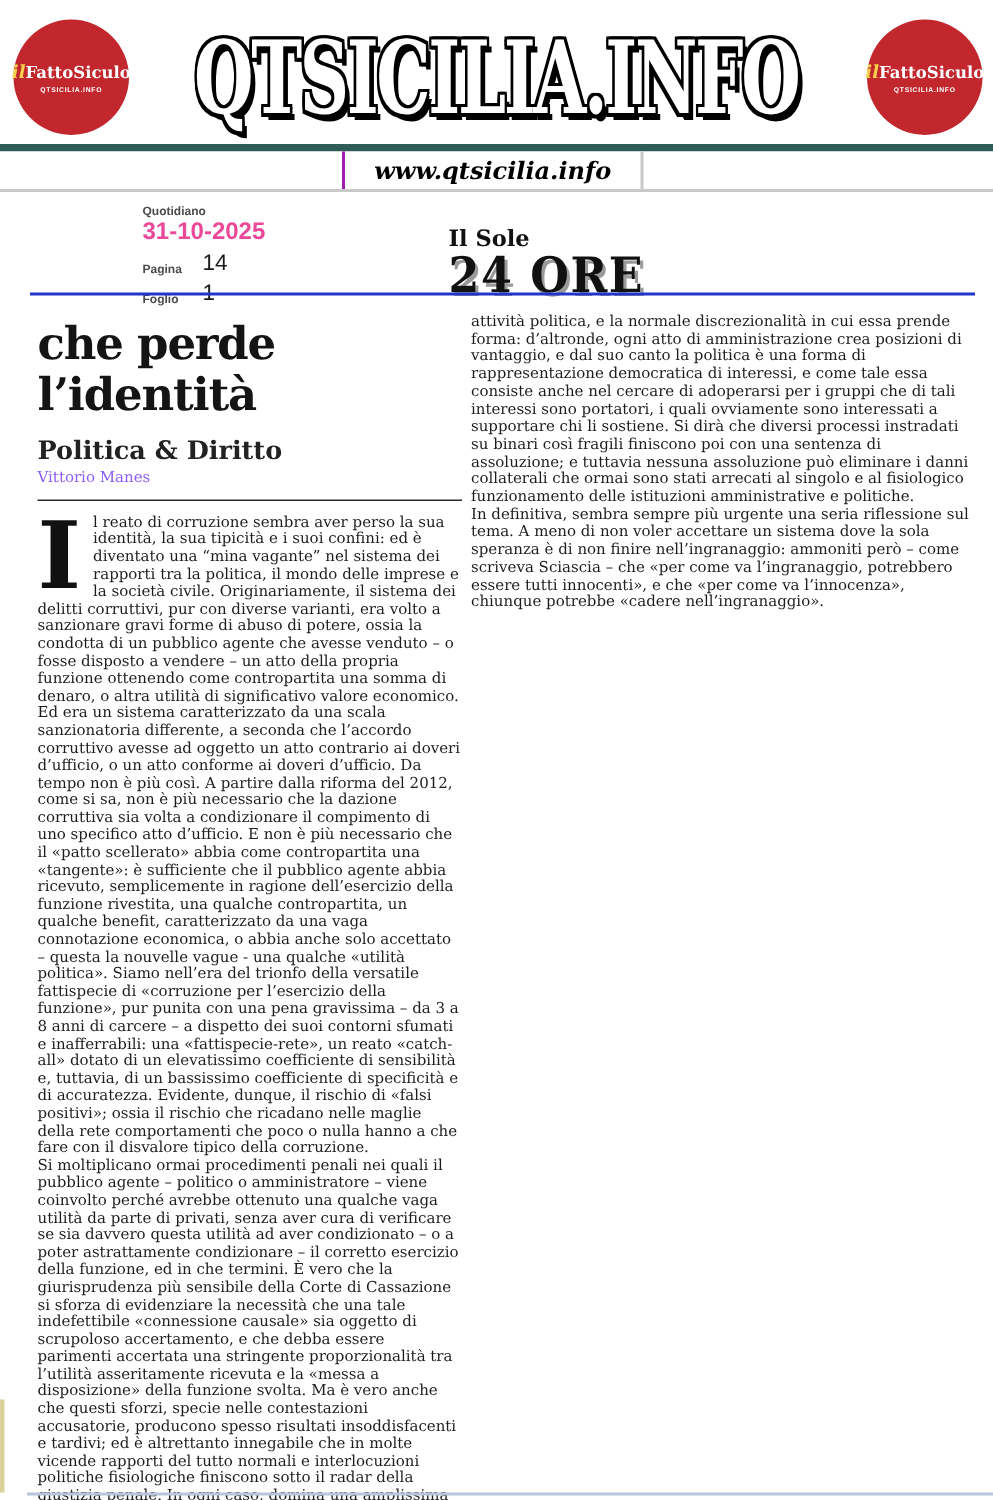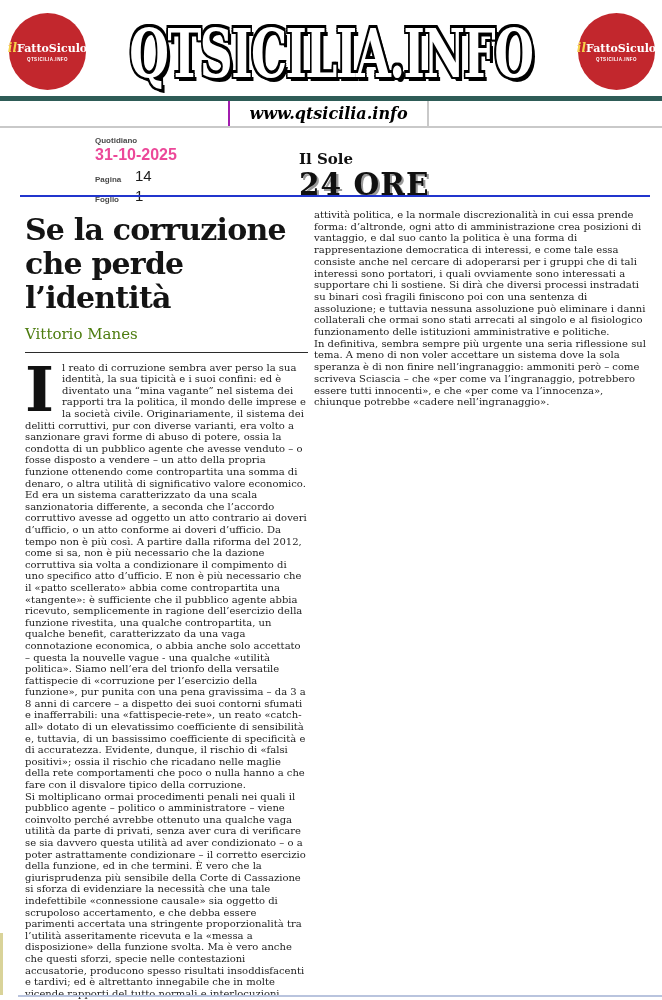--- a/index.html
+++ b/index.html
@@ -91,21 +91,21 @@
   .headline {
     margin: 4px 0 10px 0;
     font-family: "DejaVu Serif", serif; font-weight: bold;
     font-size: 30px; line-height: 1.13; letter-spacing: -0.8px; color: #141414;
   }
   .headline span { display: block; }
   .section-label {
     font-family: "DejaVu Serif", serif; font-weight: bold;
     font-size: 17px; color: #222; margin: 0 0 2px 0;
   }
-  .author { font-family: "DejaVu Serif", serif; font-size: 15px; color: #4d7c0f; }
+  .author { font-family: "DejaVu Serif", serif; font-size: 10px; color: #8b5cf6; }
   .author-rule { border: none; border-top: 1.6px solid #2b2b2b; margin: 9px 0 9px 0; width: 100%; }
 
   .body-text p {
     margin: 0; font-size: 10px; line-height: 11.6px;
     color: #1c1c1c; text-align: left;
   }
   .drop-cap {
     float: left;
     font-family: "DejaVu Serif", serif; font-weight: bold;
     font-size: 62px; line-height: 52px;
@@ -163,23 +163,23 @@
     <div class="sole-top">Il Sole</div>
     <div class="sole-main">24 ORE</div>
   </div>
 
   <div class="blue-rule"></div>
 
   <div class="article">
 
     <div class="col-left">
       <h1 class="headline">
-        <span>Se la corruzione</span>
         <span>che perde l’identità</span>
       </h1>
+      <div class="section-label">Politica &amp; Diritto</div>
       <div class="author">Vittorio Manes</div>
       <hr class="author-rule">
 
       <div class="body-text">
         <p><span class="drop-cap">I</span><span>l reato di corruzione sembra aver perso la sua identità, la sua tipicità e i suoi confini: ed è diventato una “mina vagante” nel sistema dei rapporti tra la politica, il mondo delle imprese e la società civile. Originariamente, il sistema dei delitti corruttivi, pur con diverse varianti, era volto a sanzionare gravi forme di abuso di potere, ossia la condotta di un pubblico agente che avesse venduto – o fosse disposto a vendere – un atto della propria funzione ottenendo come contropartita una somma di denaro, o altra utilità di significativo valore economico. Ed era un sistema caratterizzato da una scala sanzionatoria differente, a seconda che l’accordo corruttivo avesse ad oggetto un atto contrario ai doveri d’ufficio, o un atto conforme ai doveri d’ufficio. Da tempo non è più così. A partire dalla riforma del 2012, come si sa, non è più necessario che la dazione corruttiva sia volta a condizionare il compimento di uno specifico atto d’ufficio. E non è più necessario che il «patto scellerato» abbia come contropartita una «tangente»: è sufficiente che il pubblico agente abbia ricevuto, semplicemente in ragione dell’esercizio della funzione rivestita, una qualche contropartita, un qualche benefit, caratterizzato da una vaga connotazione economica, o abbia anche solo accettato – questa la nouvelle vague - una qualche «utilità politica». Siamo nell’era del trionfo della versatile fattispecie di «corruzione per l’esercizio della funzione», pur punita con una pena gravissima – da 3 a 8 anni di carcere – a dispetto dei suoi contorni sfumati e inafferrabili: una «fattispecie-rete», un reato «catch-all» dotato di un elevatissimo coefficiente di sensibilità e, tuttavia, di un bassissimo coefficiente di specificità e di accuratezza. Evidente, dunque, il rischio di «falsi positivi»; ossia il rischio che ricadano nelle maglie della rete comportamenti che poco o nulla hanno a che fare con il disvalore tipico della corruzione.</span></p>
         <p>Si moltiplicano ormai procedimenti penali nei quali il pubblico agente – politico o amministratore – viene coinvolto perché avrebbe ottenuto una qualche vaga utilità da parte di privati, senza aver cura di verificare se sia davvero questa utilità ad aver condizionato – o a poter astrattamente condizionare – il corretto esercizio della funzione, ed in che termini. È vero che la giurisprudenza più sensibile della Corte di Cassazione si sforza di evidenziare la necessità che una tale indefettibile «connessione causale» sia oggetto di scrupoloso accertamento, e che debba essere parimenti accertata una stringente proporzionalità tra l’utilità asseritamente ricevuta e la «messa a disposizione» della funzione svolta. Ma è vero anche che questi sforzi, specie nelle contestazioni accusatorie, producono spesso risultati insoddisfacenti e tardivi; ed è altrettanto innegabile che in molte vicende rapporti del tutto normali e interlocuzioni politiche fisiologiche finiscono sotto il radar della giustizia penale. In ogni caso, domina una amplissima discrezionalità che tracima nella imprevedibilità delle conseguenze penali.</p>
 
       </div>
     </div>
 

